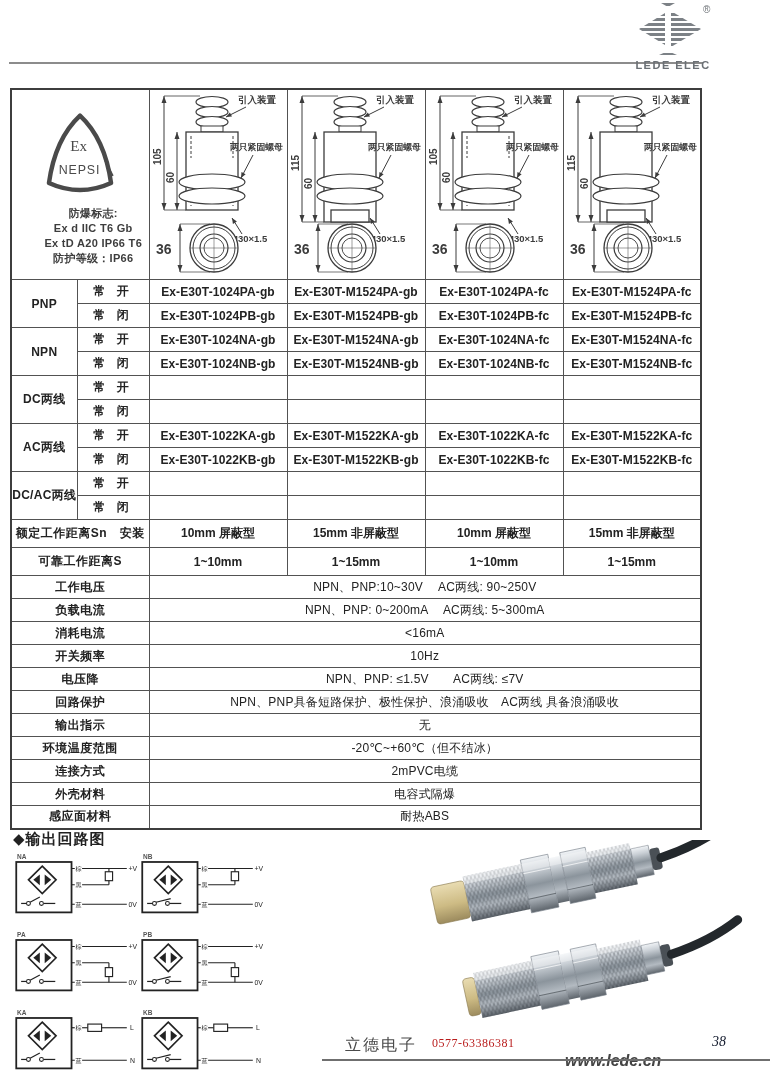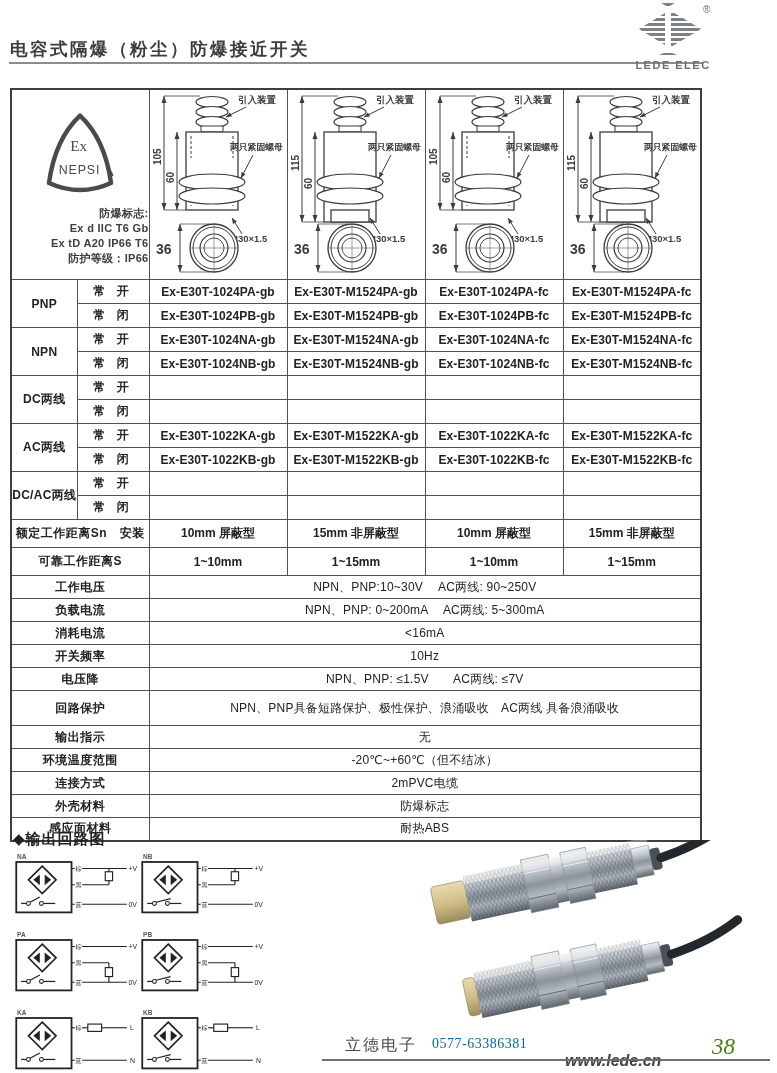--- a/index.html
+++ b/index.html
@@ -10,51 +10,50 @@
          letter-spacing:2.5px;color:#3c3c3c}
   .title-rule{position:absolute;left:9px;top:62px;width:694px;border-top:2.5px solid #8c8c8c}
   .logo{position:absolute;left:628px;top:3px;width:90px;text-align:center}
   .logo .brand{font-size:11px;font-weight:700;letter-spacing:1.5px;color:#6b7075;margin-top:0px}
   
   table.spec{position:absolute;left:10px;top:88px;width:690px;border-collapse:collapse;
              table-layout:fixed;border:2px solid #3e3e3e}
   table.spec td{border:1px solid #525252;text-align:center;vertical-align:middle;
                 padding:0;overflow:hidden;font-size:12px;color:#222}
   td.cert{vertical-align:top;padding-top:6px}
-  .cert-lines{margin:4px 0 0 26px;text-align:right;font-size:11px;font-weight:700;
+  .cert-lines{margin:4px 0 0 26px;text-align:center;font-size:11px;font-weight:700;
               color:#3d3d3d;line-height:15px;letter-spacing:.3px}
   td.grp{font-weight:700;font-size:11.5px;letter-spacing:.3px}
   td.state{font-size:12px;font-weight:700;letter-spacing:4px}
   td.model{font-weight:700;font-size:11.5px;letter-spacing:.1px}
   td.slabel{font-weight:700;text-align:left;padding-left:7px;font-size:12px;letter-spacing:.5px}
   td.sval{font-weight:700;font-size:12px}
   td.svalw{font-size:12px;font-weight:400;letter-spacing:.2px}
   
   .cir-head{position:absolute;left:13px;top:830px;font-size:15px;font-weight:700;color:#222;letter-spacing:1px}
   .circuits{position:absolute;left:13px;top:852px;width:260px;display:grid;
             grid-template-columns:126px 126px;grid-row-gap:2px}
   
   .photo{position:absolute;left:428px;top:840px;width:330px;height:205px}
   
   .footer{position:absolute;left:0;top:1033px;width:777px;height:30px}
   .footer .line{position:absolute;left:322px;top:26px;width:448px;border-top:2px solid #6f6f6f}
   .f-company{position:absolute;left:345px;top:2px;font-family:"Liberation Serif","DejaVu Serif",serif;
              font-size:16px;color:#4a4a4a;letter-spacing:2px}
   .f-phone{position:absolute;left:432px;top:3px;font-family:"Liberation Serif","DejaVu Serif",serif;
-           font-size:14px;color:#0369a1;letter-spacing:.5px}
+           font-size:12px;color:#b91c1c;letter-spacing:.5px}
   .f-web{position:absolute;left:565px;top:19px;font-size:16px;font-style:italic;font-weight:700;color:#444}
   .f-page{position:absolute;left:712px;top:1px;font-family:"Liberation Serif","DejaVu Serif",serif;
-          font-size:23px;font-style:italic;color:#4d7c0f}
+          font-size:14px;font-style:italic;color:#0f172a}
 </style>
 </head>
 <body>
 
 <div class="page">
 
-  <h1 class="title">电容式隔爆（粉尘）防爆接近开关</h1>
   <div class="title-rule"></div>
 
   <div class="logo">
     <svg width="84" height="52" viewBox="0 0 84 52">
       <defs>
         <pattern id="strp" width="6" height="5" patternUnits="userSpaceOnUse">
           <rect width="6" height="3" fill="#7c8186"></rect>
             <rect y="3" width="6" height="2" fill="#fff"></rect>
         </pattern>
       </defs>
@@ -363,39 +362,39 @@
           <td class="svalw" colspan="4">&lt;16mA</td>
         </tr>
         <tr style="height: 23px;">
           <td class="slabel" colspan="2">开关频率</td>
           <td class="svalw" colspan="4">10Hz</td>
         </tr>
         <tr style="height: 23px;">
           <td class="slabel" colspan="2">电压降</td>
           <td class="svalw" colspan="4">NPN、PNP: ≤1.5V　　AC两线: ≤7V</td>
         </tr>
-        <tr style="height: 35px; padding-left: 8px;">
+        <tr style="height: 23px; padding-left: 8px;">
           <td class="slabel" colspan="2">回路保护</td>
           <td class="svalw" colspan="4">NPN、PNP具备短路保护、极性保护、浪涌吸收　AC两线 具备浪涌吸收</td>
         </tr>
         <tr style="height: 23px;">
           <td class="slabel" colspan="2">输出指示</td>
           <td class="svalw" colspan="4">无</td>
         </tr>
         <tr style="height: 23px;">
           <td class="slabel" colspan="2">环境温度范围</td>
           <td class="svalw" colspan="4">-20℃~+60℃（但不结冰）</td>
         </tr>
         <tr style="height: 23px;">
           <td class="slabel" colspan="2">连接方式</td>
           <td class="svalw" colspan="4">2mPVC电缆</td>
         </tr>
         <tr style="height: 23px; margin-left: 26px;">
           <td class="slabel" colspan="2">外壳材料</td>
-          <td class="svalw" colspan="4">防爆标志</td>
+          <td class="svalw" colspan="4">电容式隔爆</td>
         </tr>
         <tr style="height: 23px;">
           <td class="slabel" colspan="2">感应面材料</td>
           <td class="svalw" colspan="4">耐热ABS</td>
         </tr>
       </tbody>
   </table>
 
   <div class="cir-head">◆输出回路图</div>
   <div class="circuits" id="circuits">

